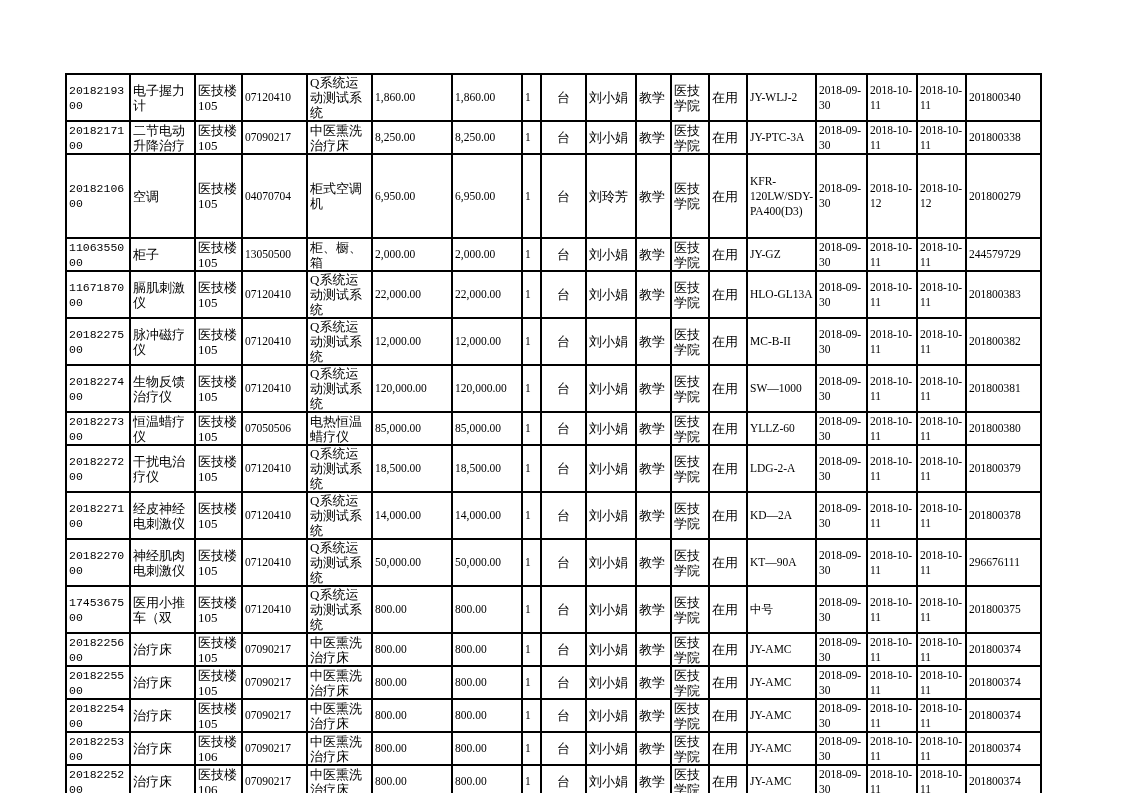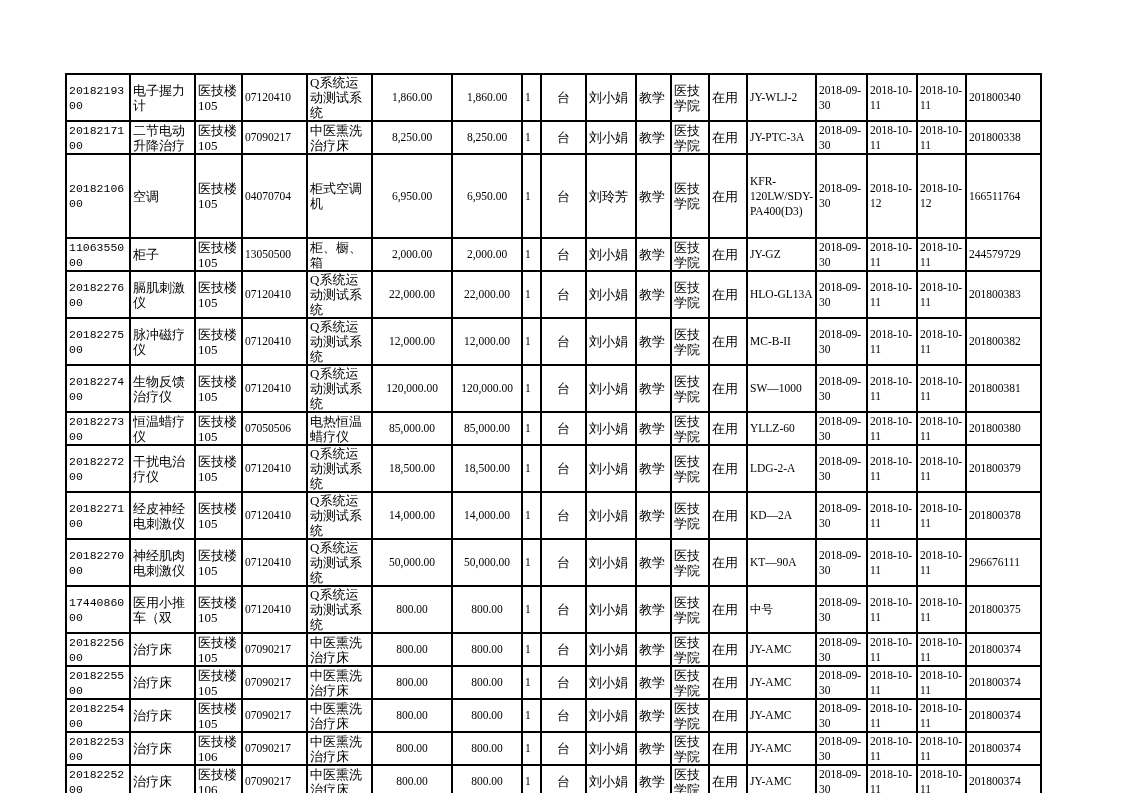--- a/index.html
+++ b/index.html
@@ -52,21 +52,21 @@
   col.c14 { width: 51px; }
   col.c15 { width: 50px; }
   col.c16 { width: 49px; }
   col.c17 { width: 75px; }
 
   
   td.c0, td.c3, td.c5, td.c6, td.c7, td.c13,
   td.c14, td.c15, td.c16, td.c17 { font-size: 11.5px; }
 
   td.c0 { word-break: break-all; font-family: Liberation Mono, monospace; }
-  td.c5, td.c6 { text-align: center; }
+  td.c5, td.c6 { text-align: left; }
   td.c8 { text-align: center; }
 </style>
 </head>
 <body>
 
 <div class="sheet">
   <table class="asset-table">
     <colgroup>
       <col class="c0">
         <col class="c1">
@@ -139,21 +139,21 @@
           <td class="c7">1</td>
           <td class="c8">台</td>
           <td class="c9">刘玲芳</td>
           <td class="c10">教学</td>
           <td class="c11">医技学院</td>
           <td class="c12">在用</td>
           <td class="c13">KFR-120LW/SDY-PA400(D3)</td>
           <td class="c14">2018-09-30</td>
           <td class="c15">2018-10-12</td>
           <td class="c16">2018-10-12</td>
-          <td class="c17">166511764</td>
+          <td class="c17">201800279</td>
         </tr>
         <tr>
           <td class="c0">1106355000</td>
           <td class="c1">柜子</td>
           <td class="c2">医技楼105</td>
           <td class="c3">13050500</td>
           <td class="c4">柜、橱、箱</td>
           <td class="c5">2,000.00</td>
           <td class="c6">2,000.00</td>
           <td class="c7">1</td>
@@ -162,21 +162,21 @@
           <td class="c10">教学</td>
           <td class="c11">医技学院</td>
           <td class="c12">在用</td>
           <td class="c13">JY-GZ</td>
           <td class="c14">2018-09-30</td>
           <td class="c15">2018-10-11</td>
           <td class="c16">2018-10-11</td>
           <td class="c17">244579729</td>
         </tr>
         <tr>
-          <td class="c0">2018227600</td>
+          <td class="c0">1167187000</td>
           <td class="c1">膈肌刺激仪</td>
           <td class="c2">医技楼105</td>
           <td class="c3">07120410</td>
           <td class="c4">Q系统运动测试系统</td>
           <td class="c5">22,000.00</td>
           <td class="c6">22,000.00</td>
           <td class="c7">1</td>
           <td class="c8">台</td>
           <td class="c9">刘小娟</td>
           <td class="c10">教学</td>
@@ -302,21 +302,21 @@
           <td class="c10">教学</td>
           <td class="c11">医技学院</td>
           <td class="c12">在用</td>
           <td class="c13">KT—90A</td>
           <td class="c14">2018-09-30</td>
           <td class="c15">2018-10-11</td>
           <td class="c16">2018-10-11</td>
           <td class="c17">296676111</td>
         </tr>
         <tr>
-          <td class="c0">1744086000</td>
+          <td class="c0">1745367500</td>
           <td class="c1">医用小推车（双</td>
           <td class="c2">医技楼105</td>
           <td class="c3">07120410</td>
           <td class="c4">Q系统运动测试系统</td>
           <td class="c5">800.00</td>
           <td class="c6">800.00</td>
           <td class="c7">1</td>
           <td class="c8">台</td>
           <td class="c9">刘小娟</td>
           <td class="c10">教学</td>

